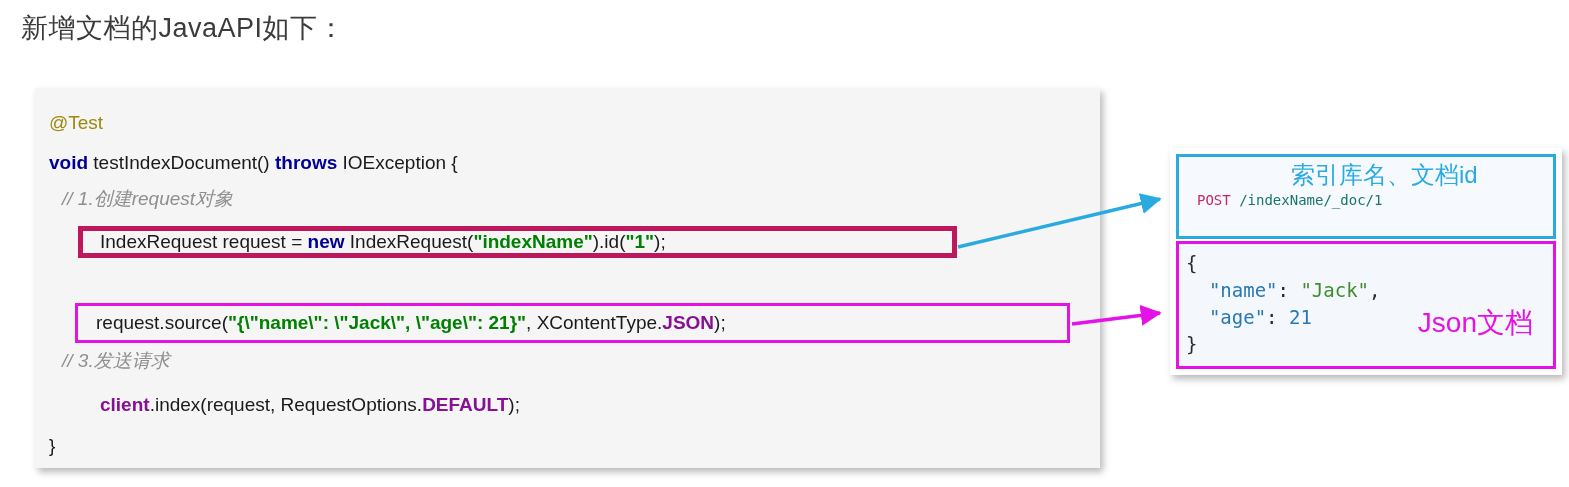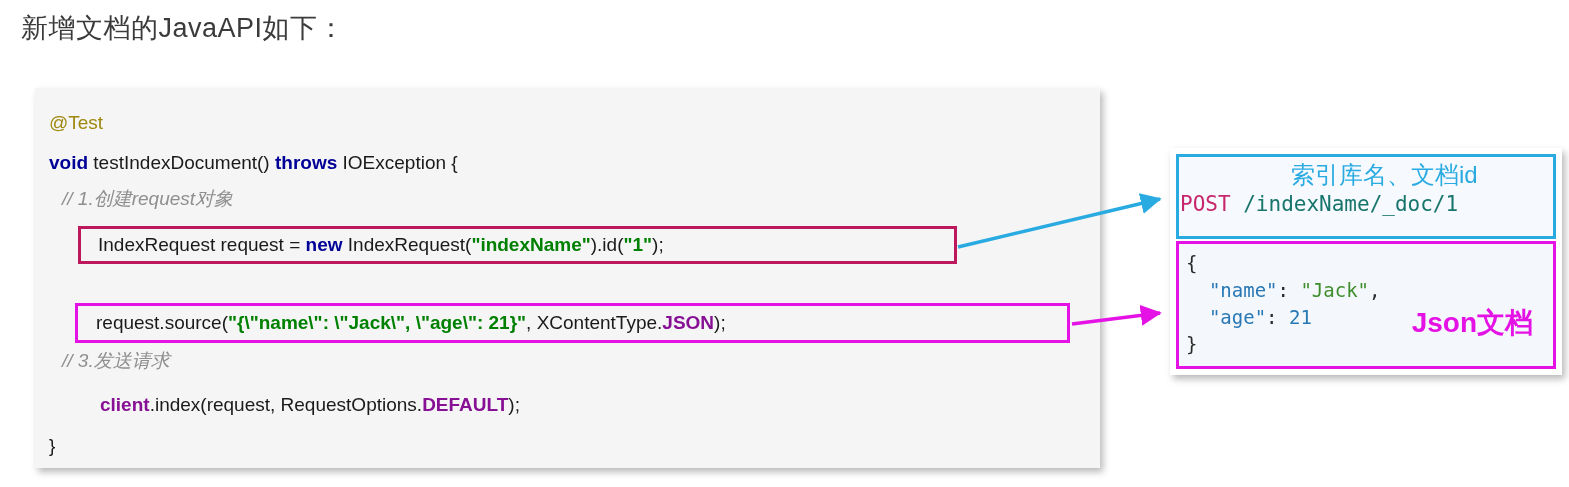--- a/index.html
+++ b/index.html
@@ -51,22 +51,22 @@
   .cl-8 { left: 14px;  top: 347px; }
 
   .hl-box {
     position: absolute;
     display: flex;
     align-items: center;
     background: transparent;
   }
   .hl-box .code-line { position: static; }
   .hl-cyan {
-    left: 43px; top: 138px; width: 879px; height: 38px;
-    border: 3px solid #be185d;
+    left: 43px; top: 138px; width: 879px; height: 32px;
+    border: 5px solid #be185d;
     padding-left: 17px;
   }
   .hl-magenta {
     left: 40px; top: 215px; width: 995px; height: 40px;
     border: 3px solid #E512E5;
     padding-left: 18px;
   }
 
   
   .tk-plain  { color: #1a1a1a; }
@@ -96,24 +96,24 @@
   }
   .index-title {
     margin-top: 2px;
     padding-left: 112px;
     font-size: 24px;
     font-weight: normal;
     color: #29ABE2;
     white-space: pre;
   }
   .http-line {
-    padding-left: 1px;
+    padding-left: 18px;
     margin-top: 1px;
     font-family: "DejaVu Sans Mono", monospace;
-    font-size: 21px;
+    font-size: 14px;
     white-space: pre;
   }
   .tk-method { color: #C7266B; }
   .tk-path   { color: #17756C; }
 
   .json-box {
     position: absolute;
     left: 6px; top: 93px;
     width: 380px; height: 128px;
     border: 3px solid #E512E5;
@@ -130,21 +130,21 @@
   .tk-punct { color: #2b2b2b; }
   .tk-key   { color: #2878B5; }
   .tk-jstr  { color: #3E8E2C; }
   .tk-num   { color: #2878B5; }
 
   .json-doc-label {
     position: absolute;
     right: 20px;
     top: 60px;
     font-size: 28px;
-    font-weight: bold;
+    font-weight: normal;
     color: #E512E5;
     white-space: pre;
   }
 
   .arrow-overlay {
     position: absolute;
     left: 0; top: 0;
     width: 1569px;
     height: 487px;
     pointer-events: none;

